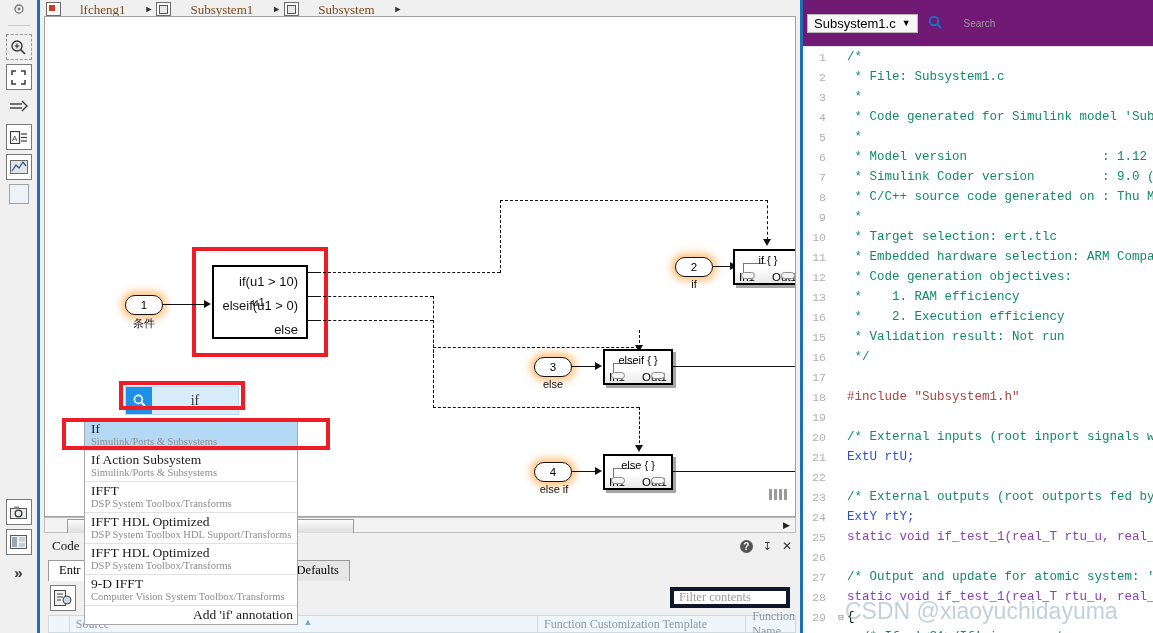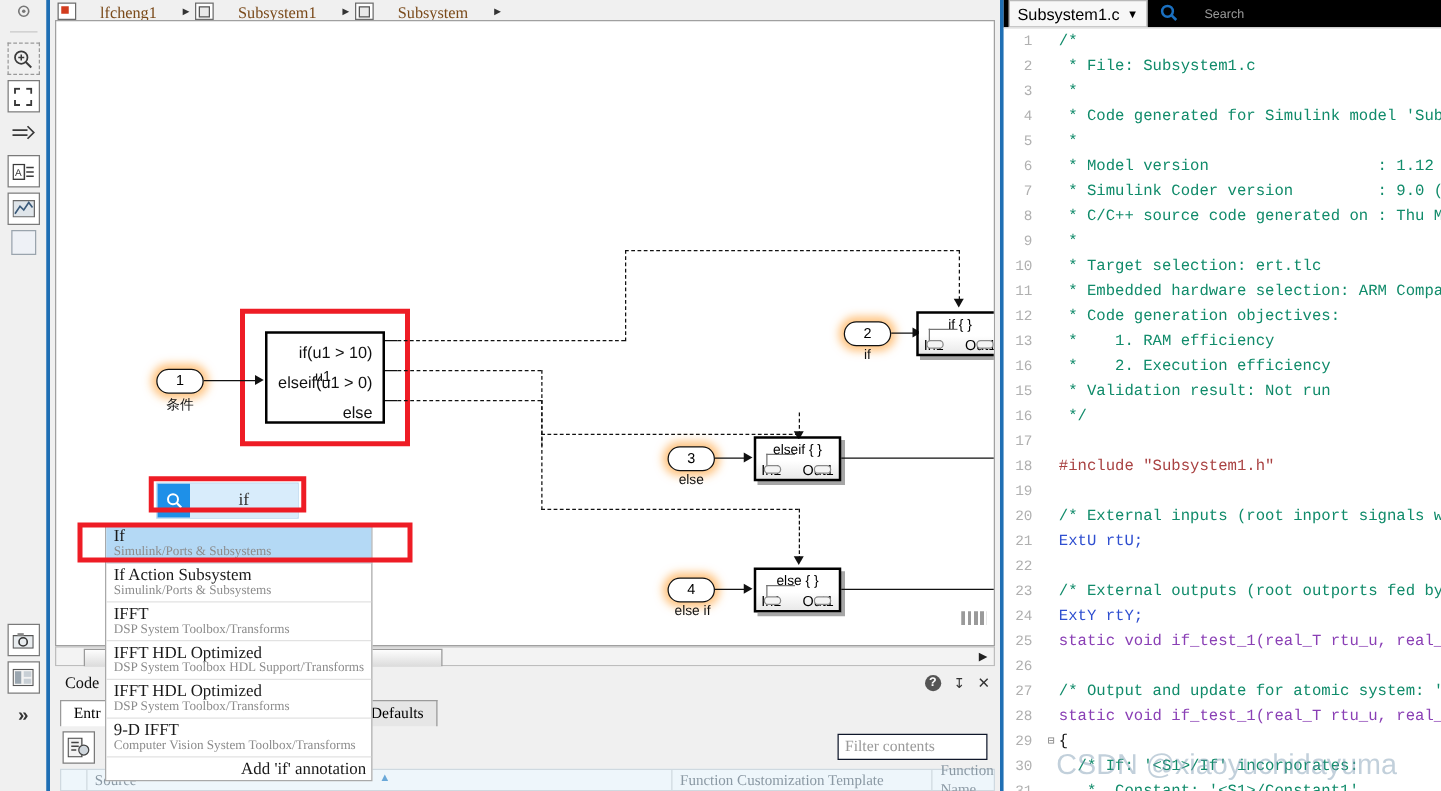--- a/index.html
+++ b/index.html
@@ -147,38 +147,38 @@
   .bottom .bar .acts{position:absolute;right:8px;display:flex;gap:10px;align-items:center;color:#333;}
   .tabs{display:flex;align-items:flex-end;height:22px;margin-left:8px;gap:2px;}
   .tab{
     border:1px solid #9a9a9a;border-bottom:none;background:#fff;
     padding:2px 10px 3px;font-family:"Liberation Serif", serif;font-size:12.5px;
   }
   .tab.inactive{background:#e6e6e6;}
   .subbar{height:34px;position:relative;display:flex;align-items:center;padding-left:10px;}
   .filterbox{
     position:absolute;right:10px;top:6px;width:120px;height:21px;background:#fff;
-    border:1px solid #0f172a;box-sizing:border-box;display:flex;align-items:center;
+    border:4px solid #0f172a;box-sizing:border-box;display:flex;align-items:center;
     padding-left:5px;font-family:"Liberation Serif", serif;font-size:12.5px;color:#9a9a9a;
   }
   .gridhdr{
     position:absolute;left:8px;right:4px;bottom:0;height:18px;
     background:#eef6fb;border:1px solid #cfd9e0;box-sizing:border-box;display:flex;
     font-family:"Liberation Serif", serif;font-size:12px;color:#8b99a4;align-items:center;
   }
   .gridhdr .c{border-right:1px solid #cfd9e0;height:100%;display:flex;align-items:center;padding-left:6px;box-sizing:border-box;position:relative;}
   .gridhdr .c.chk{width:22px;padding:0;}
   .sortmark{position:absolute;left:50%;top:1px;color:#6aa8d8;font-size:9px;}
 
   
   .codepanel{
     width:353px;background:#fff;border-left:3px solid #1f6fb4;
     display:flex;flex-direction:column;box-sizing:border-box;position:relative;
   }
-  .codehdr{height:22px;display:flex;background:#000000;padding:0 4px;gap:10px;flex:none;}
+  .codehdr{height:22px;display:flex;align-items:center;background:#701a75;padding:12px 4px;gap:10px;flex:none;}
   .fileselect{
     border:1px solid #b8b8b8;background:#f7f7f7;padding:1px 6px;font-size:13px;
     display:flex;align-items:center;gap:6px;
   }
   .codesearch{display:flex;align-items:center;gap:22px;color:#9a9a9a;font-size:10px;}
   .codesearch .mg{color:#1a6fbf;font-weight:bold;}
   .codebody{flex:1;overflow:hidden;position:relative;background:#fff;border-top:1px solid #e3e3e3;}
   .cline{height:20px;display:flex;align-items:center;font-family:"Liberation Mono", monospace;font-size:12.5px;white-space:pre;}
   .lnum{width:32px;text-align:right;padding-right:9px;color:#b0b0b0;font-size:11.5px;flex:none;box-sizing:border-box;}
   .fold{width:12px;flex:none;display:flex;align-items:center;justify-content:center;color:#7a7a7a;font-size:9px;}

